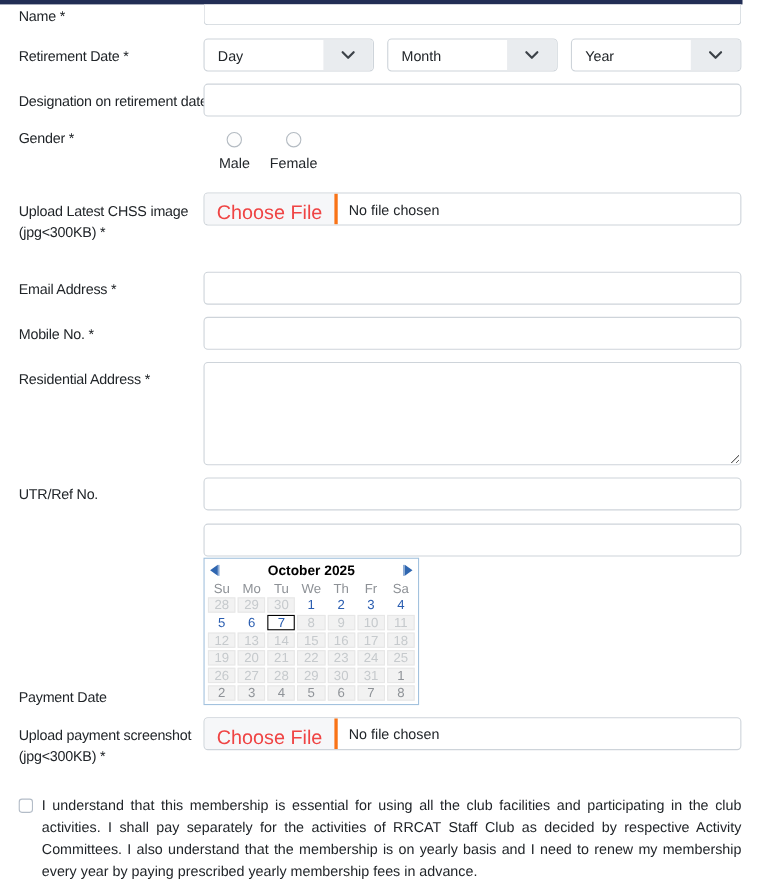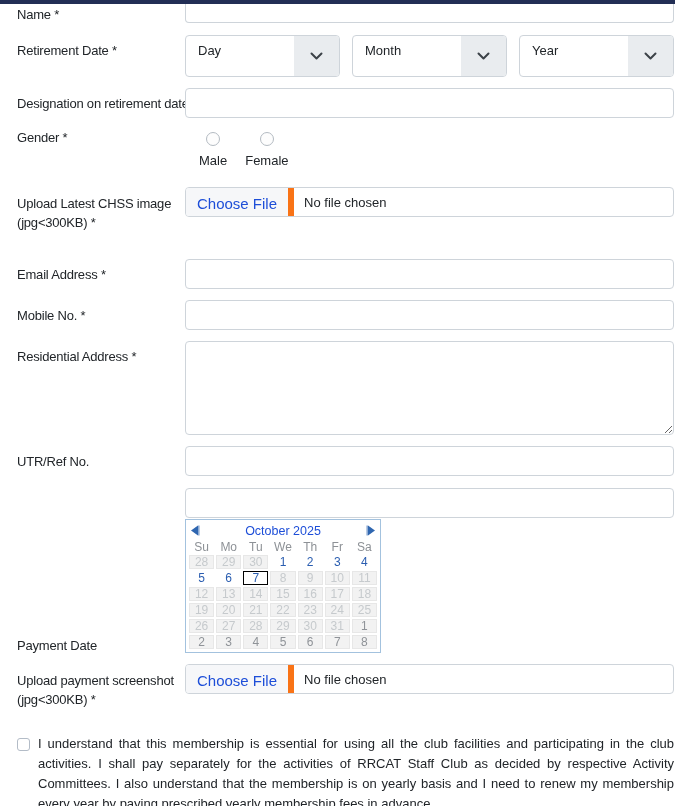--- a/index.html
+++ b/index.html
@@ -26,44 +26,44 @@
   .name-input { height:19px; border-top:none; border-radius:0 0 4px 4px; }
 
   .ta {
     width:100%; height:94px; border:1px solid #ced4da; border-radius:4px;
     background:#fff; font-family:inherit; font-size:13px; padding:4px 10px; color:#212529;
     resize:both; display:block;
   }
 
   .sel-row { display:flex; gap:12px; }
   .select {
-    flex:1; height:42px; border:1px solid #ced4da; border-radius:4px; background:#fff;
+    flex:1; height:30px; border:1px solid #ced4da; border-radius:4px; background:#fff;
     display:flex; align-items:stretch; justify-content:space-between; overflow:hidden; cursor:default;
   }
   .sel-label { padding:7px 0 0 12px; font-size:13px; color:#212529; }
   .sel-btn { width:45px; flex:none; background:#e9ecef; display:flex; align-items:center; justify-content:center; }
 
   .radios { display:flex; gap:18px; padding-top:2px; }
   .radio-opt { display:flex; align-items:center; gap:7px; cursor:default;flex-direction:column; }
   .radio-circle { width:14px; height:14px; border:1px solid #b4bbc2; border-radius:50%; background:#fdfdfd; flex:none; }
 
   .filectl {
     width:100%; height:30px; border:1px solid #ced4da; border-radius:4px; background:#fff;
     display:flex; align-items:stretch; overflow:hidden;
   }
   .filebtn {
-    flex:none; padding:7px 11px 0 11px; background:#f6f7f9; border-right:6px solid #f97316;
-    font-size:15px; color:#1d4ed8; cursor:default;
+    flex:none; padding:7px 11px 0 11px; background:#f6f7f9; border-right:3px solid #f97316;
+    font-size:18px; color:#ef4444; cursor:default;
   }
   .filestatus { padding:7px 0 0 10px; font-size:13px; color:#212529; }
 
   
   .cal { width:196px; border:1px solid #a3c2de; background:#fff; padding:2px; margin-top:1px; }
   .cal-head { display:flex; align-items:center; height:17px; padding:0 2px; }
-  .cal-title { flex:1; text-align:center; font-weight:normal; font-size:12.5px; color:#1d4ed8; }
+  .cal-title { flex:1; text-align:center; font-weight:bold; font-size:12.5px; color:#000000; }
   .cal-arrow { width:12px; flex:none; display:flex; align-items:center; cursor:pointer; }
   .cal-table { width:100%; border-collapse:separate; border-spacing:0; table-layout:fixed; }
   .cal-table th { font-size:12px; color:#8d9196; font-weight:400; height:15px; text-align:center; }
   .cal-table td { padding:0; text-align:center; }
   .cal-table td span {
     display:block; height:14px; line-height:13px; margin:1px; font-size:12px;
     border:1px solid transparent;
   }
   .c-pm, .c-d { background:#f2f2f2; border-color:#e7e7e7 !important; color:#c6cacd; }
   .c-nm { background:#f2f2f2; border-color:#e7e7e7 !important; color:#8f9398; }

